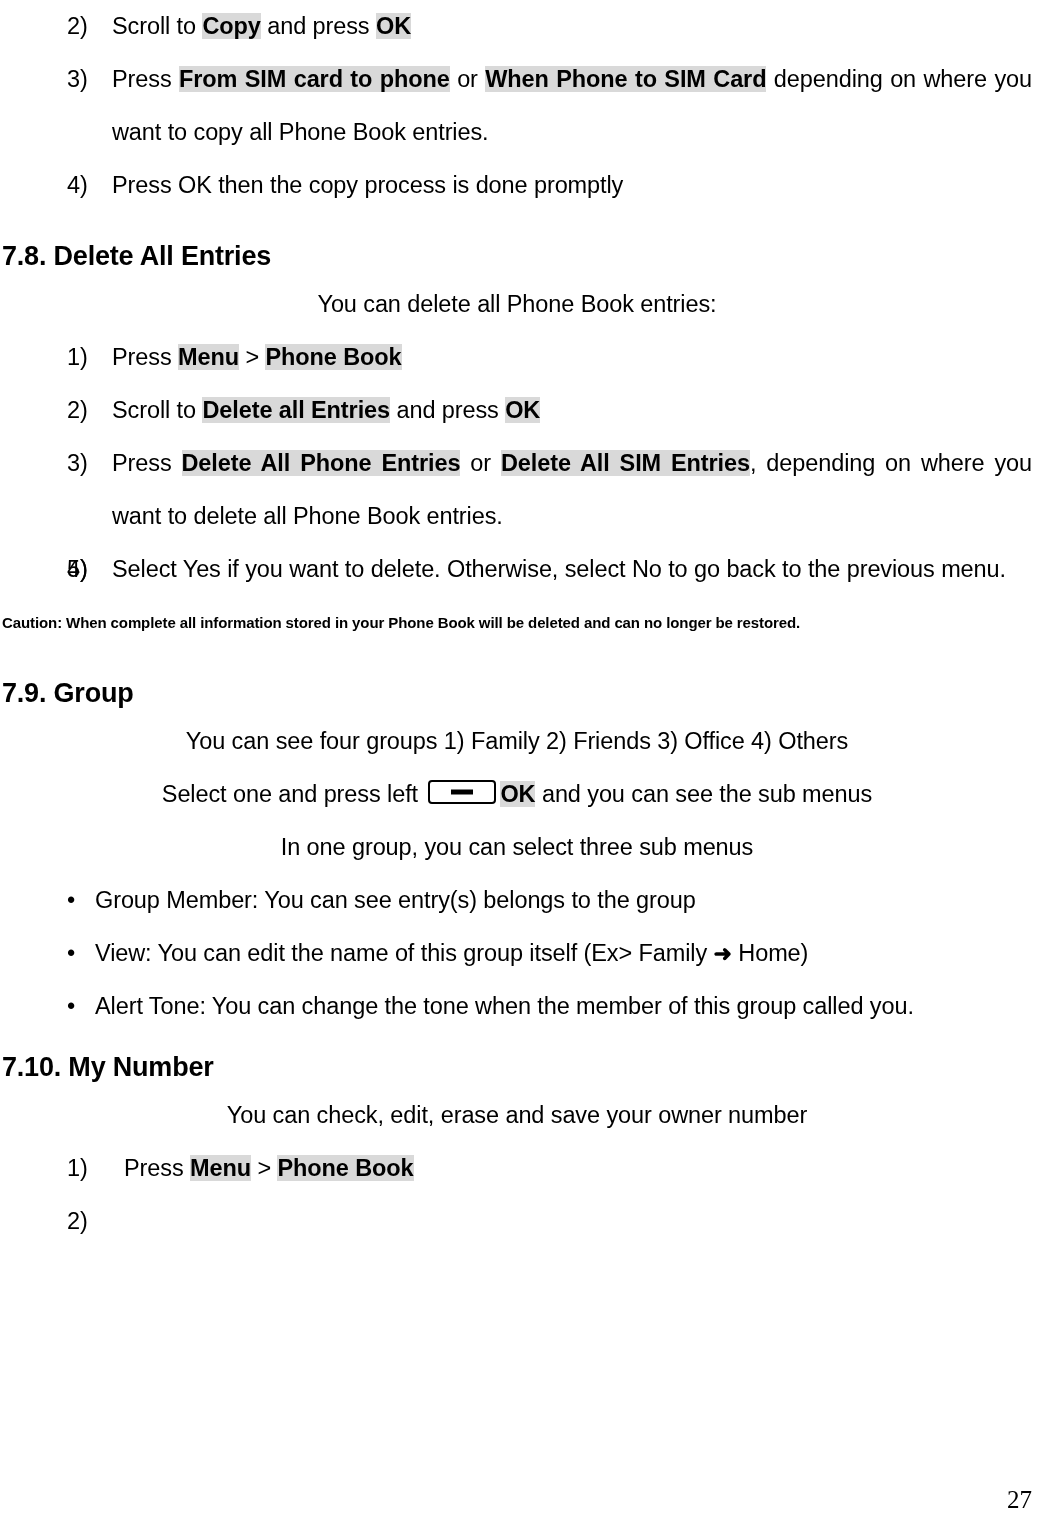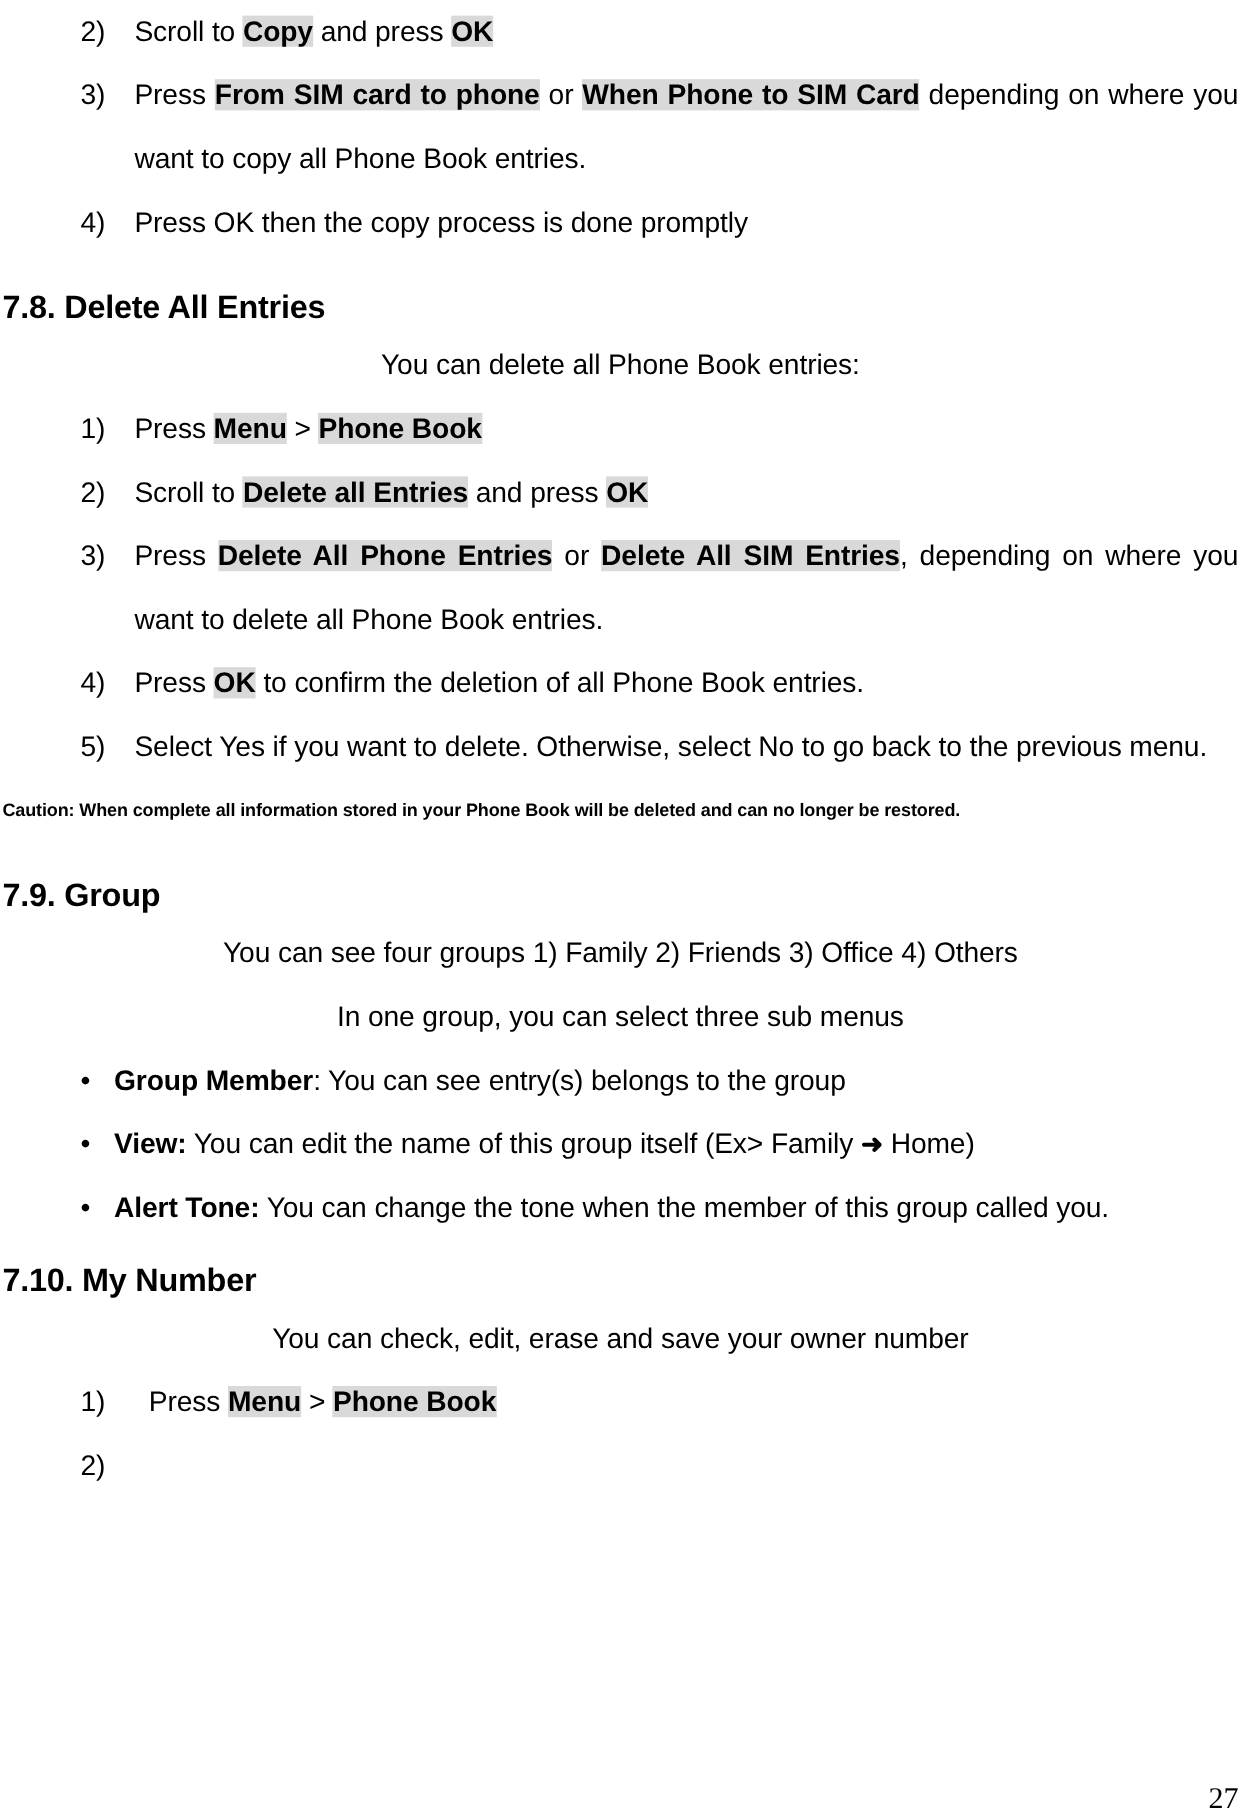--- a/index.html
+++ b/index.html
@@ -97,21 +97,21 @@
   }
   .bullist > li .bullet {
     position: absolute;
     left: 65px;
     top: 0;
     font-size: 23.5px;
     line-height: 53px;
   }
 
   
-  .b { font-weight: bold; }
+  .b { font-weight: normal; }
   .hl {
     background: #d9d9d9;
     font-weight: bold;
   }
   .arrow {
     font-weight: bold;
     font-size: 22px;
   }
 
   
@@ -184,35 +184,37 @@
     <li>
       <span class="marker">2)</span>
       <span class="line"><span>Scroll to </span><span class="hl">Delete all Entries</span><span> and press </span><span class="hl">OK</span></span>
     </li>
     <li>
       <span class="marker">3)</span>
       <span class="line"><span>Press </span><span class="hl">Delete All Phone Entries</span><span> or </span><span class="hl">Delete All SIM Entries</span><span>, depending on where you want to delete all Phone Book entries.</span></span>
     </li>
     <li>
       <span class="marker">4)</span>
-      <span class="line"><span>Press </span><span class="hl">OK</span><span> to confirm the deletion of all Phone Book entries.</span></span>
     </li>
     <li>
       <span class="marker">5)</span>
       <span class="line"><span>Select Yes if you want to delete. Otherwise, select No to go back to the previous menu.</span></span>
     </li>
   </ol>
 
   <p class="caution">Caution: When complete all information stored in your Phone Book will be deleted and can no longer be restored.</p>
 
   <div class="gap-md"></div>
 
   <h2 class="h2">7.9. Group</h2>
   <p class="para">You can see four groups 1) Family 2) Friends 3) Office 4) Others</p>
 
+  <p class="para">
+    <span>Select one and press left </span><span class="softkey"></span><span class="hl">OK</span><span> and you can see the sub menus</span>
+  </p>
 
   <p class="para">In one group, you can select three sub menus</p>
 
   <ul class="bullist">
     <li>
       <span class="bullet">•</span>
       <span class="line"><span class="b">Group Member</span><span>: You can see entry(s) belongs to the group</span></span>
     </li>
     <li>
       <span class="bullet">•</span>

